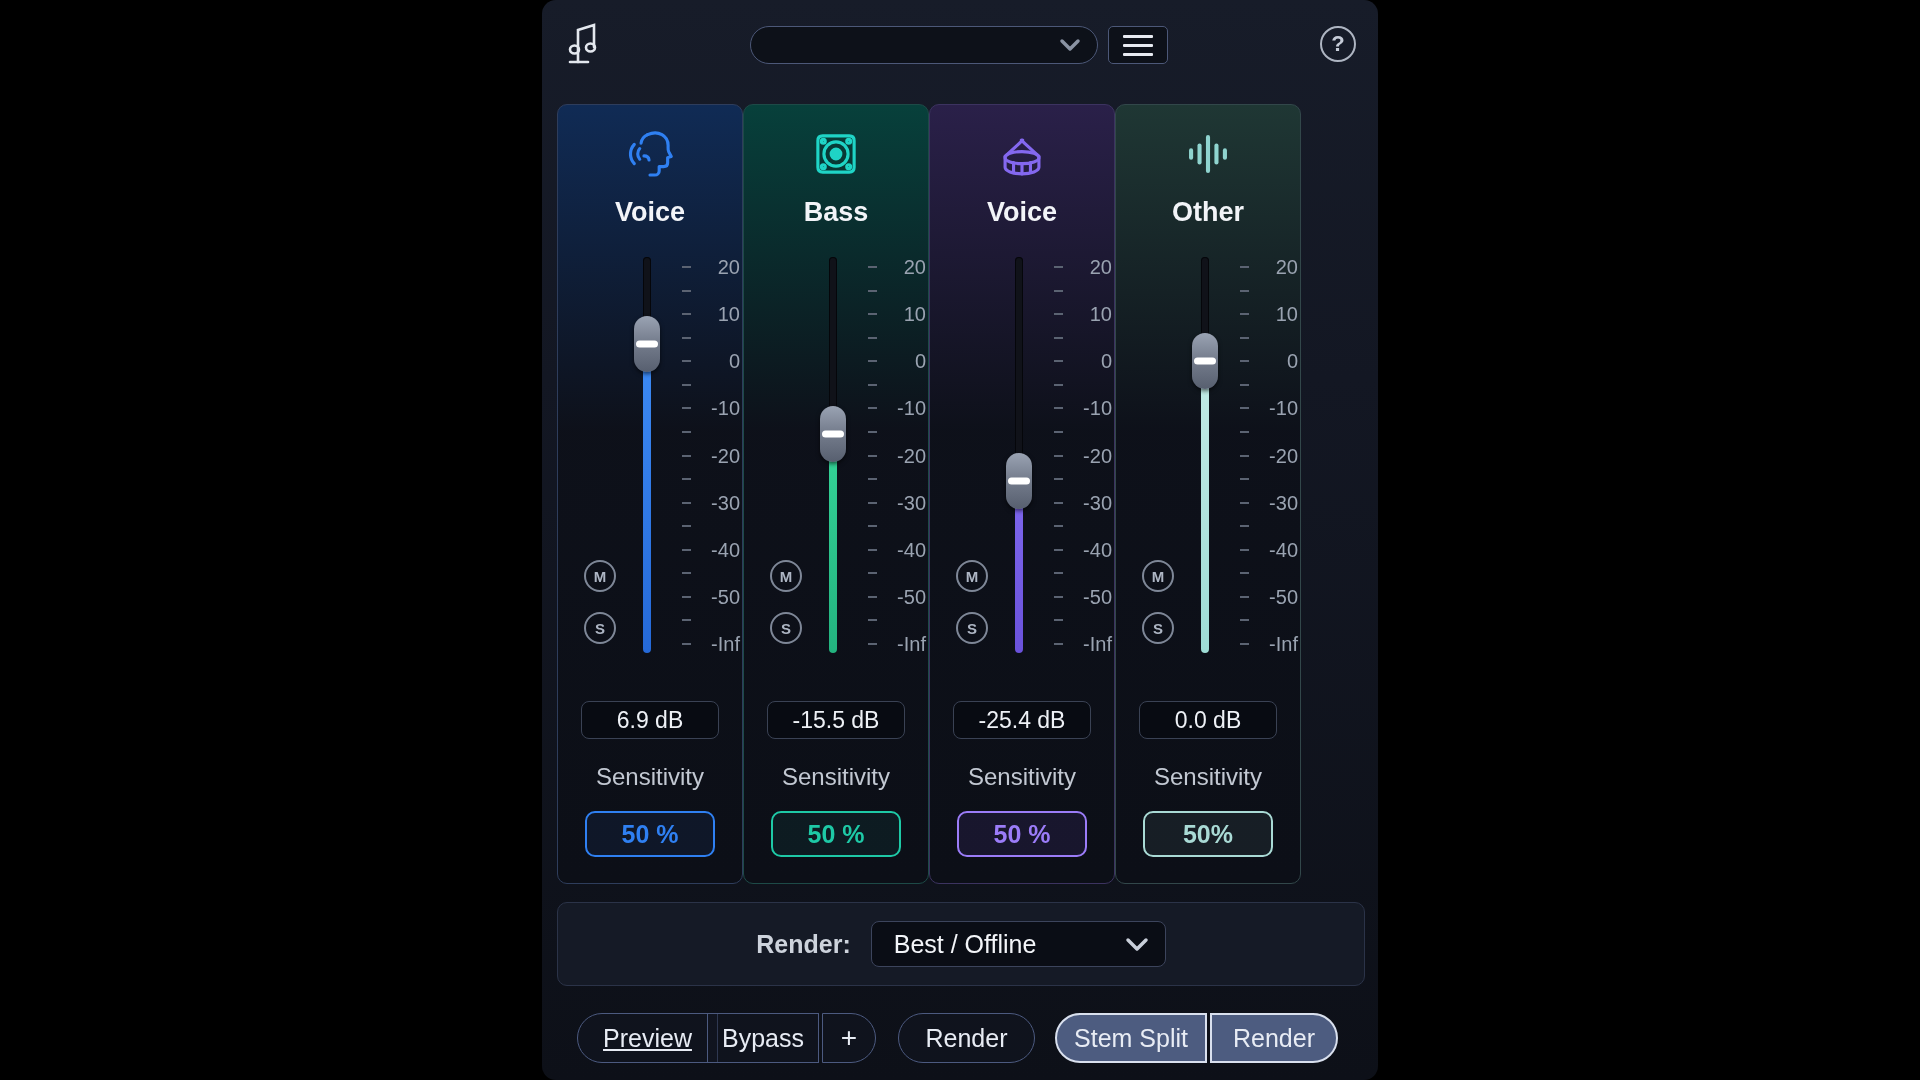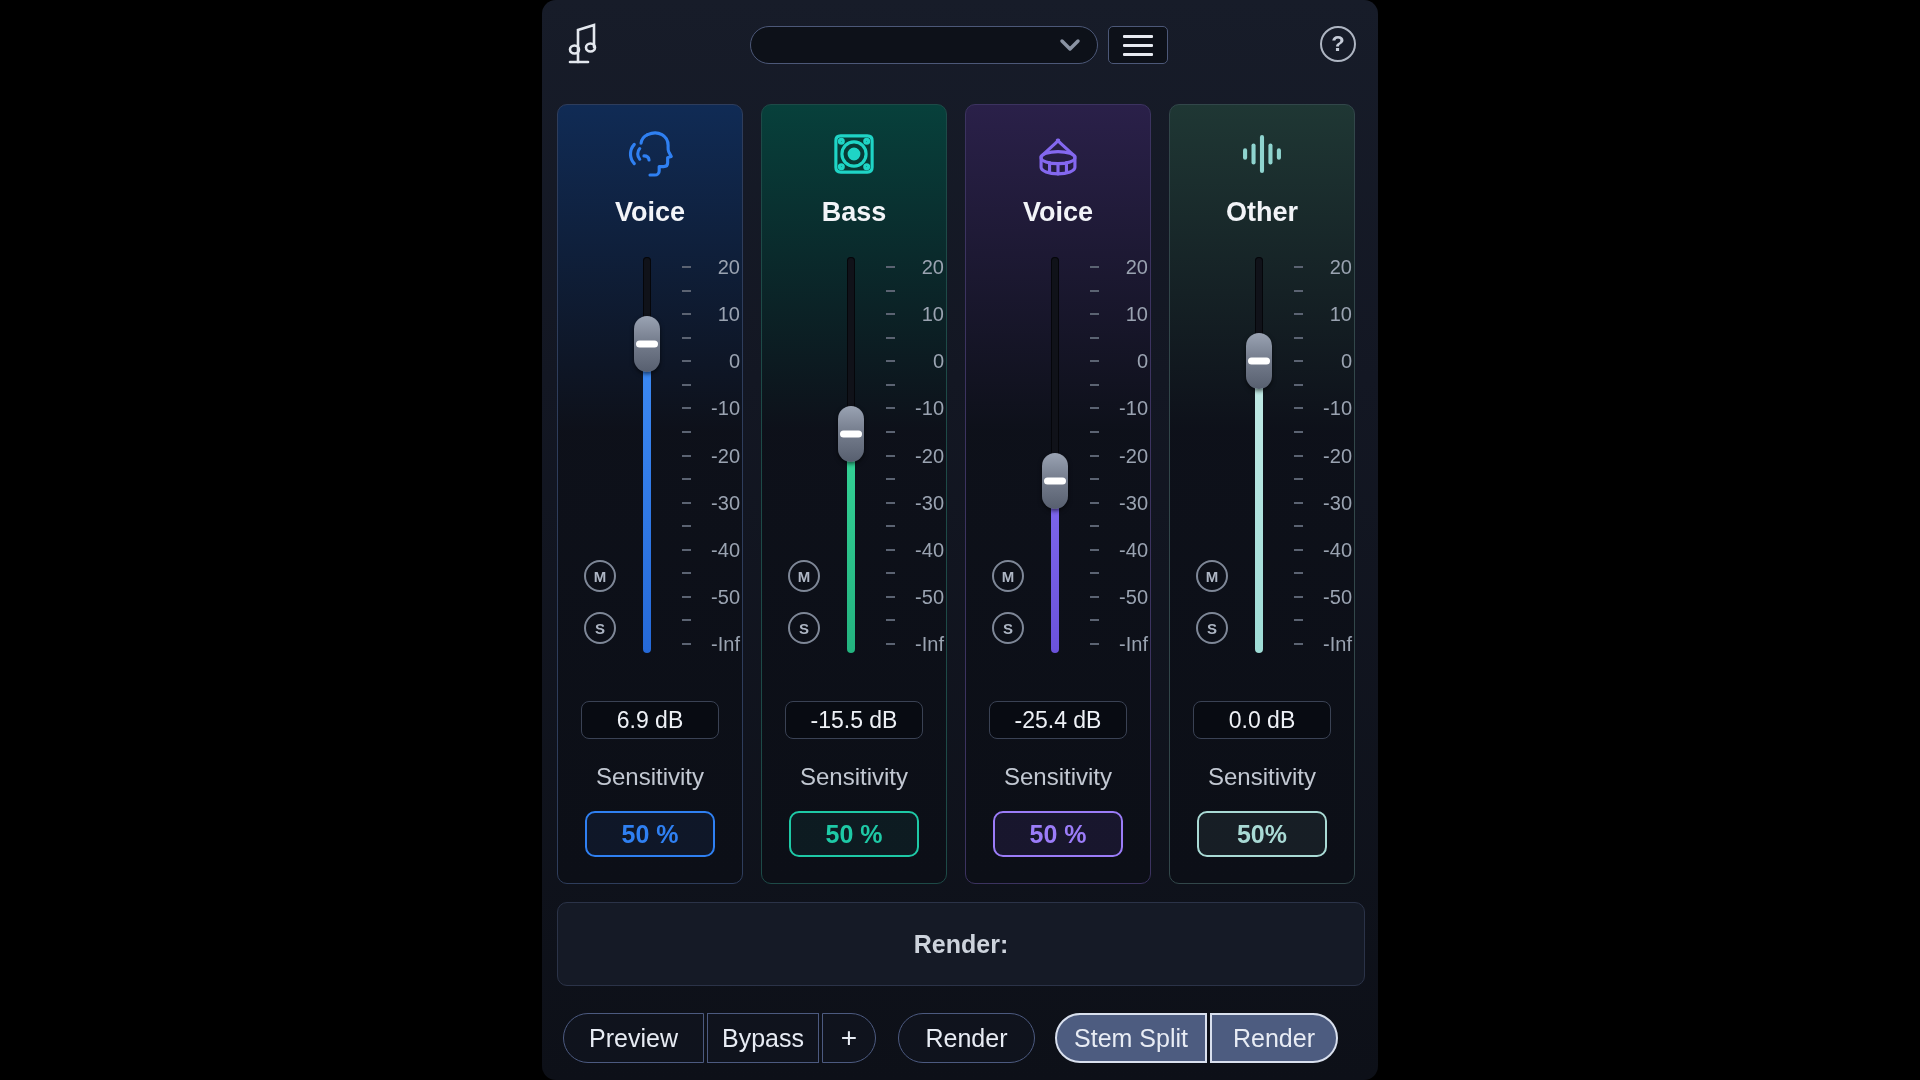--- a/index.html
+++ b/index.html
@@ -22,21 +22,21 @@
                display:flex; flex-direction:column; align-items:center; justify-content:center;
                gap:6px; cursor:pointer; }
   .hamburger span { display:block; width:30px; height:3px; background:#e8ebf2; border-radius:1px; }
   .help { position:absolute; left:778px; top:26px; width:36px; height:36px;
           border:2.5px solid #aeb5c2; border-radius:50%; color:#c6ccd8;
           display:flex; align-items:center; justify-content:center;
           font-size:22px; font-weight:700; cursor:pointer; }
 
   
   #stems { position:absolute; left:15px; top:104px; width:808px; height:916px;
-           display:flex; gap:18px; }
+           display:flex; }
   .col { position:relative; width:186px; height:780px; border-radius:10px;
          border:1px solid; overflow:hidden; }
   .col .hdr-icon { position:absolute; left:0; top:18px; width:100%; height:62px;
                    display:flex; align-items:center; justify-content:center; }
   .col .title { position:absolute; left:0; top:92px; width:100%; text-align:center;
                 color:#f2f4f8; font-size:27px; font-weight:700; }
 
   .track { position:absolute; left:85px; top:152px; width:8px; height:396px;
            background:#101219; border-radius:4px; box-shadow:inset 0 0 0 1px #05060a; }
   .fill  { position:absolute; left:85px; width:8px; border-radius:4px; }
@@ -315,23 +315,29 @@
     <div class="msbtn" style="top:455px">M</div>
     <div class="msbtn" style="top:507px">S</div>
     <div class="readout">0.0 dB</div>
     <div class="senslbl">Sensitivity</div>
     <div class="sensbox" style="border-color:#a9dad5; color:#a9dad5; background:rgba(150,214,208,0.08)">50%</div>
         </div>
       </div>
 
     <div id="quality">
       <span class="qlabel">Render:</span>
-    </div>
-
-    <div class="fbtn pill-l" style="left:21px; width:141px;">
+      <div class="qdrop">
+        <span>Best / Offline</span>
+        <svg width="24" height="15" viewBox="0 0 24 15">
+          <polyline class="chev" points="3,3 12,12 21,3" style="stroke:#c9cfda"></polyline>
+        </svg>
+      </div>
+    </div>
+
+    <div class="fbtn pill-l" style="left:35px; width:141px;text-decoration:underline;">
       <span>Preview</span>
     </div>
     <div class="fbtn" style="left:165px; width:112px;">
       <span>Bypass</span>
     </div>
     <div class="fbtn pill-r" style="left:280px; width:54px; font-size:28px;">
       <span>+</span>
     </div>
     <div class="fbtn pill" style="left:356px; width:137px;">
       <span>Render</span>

